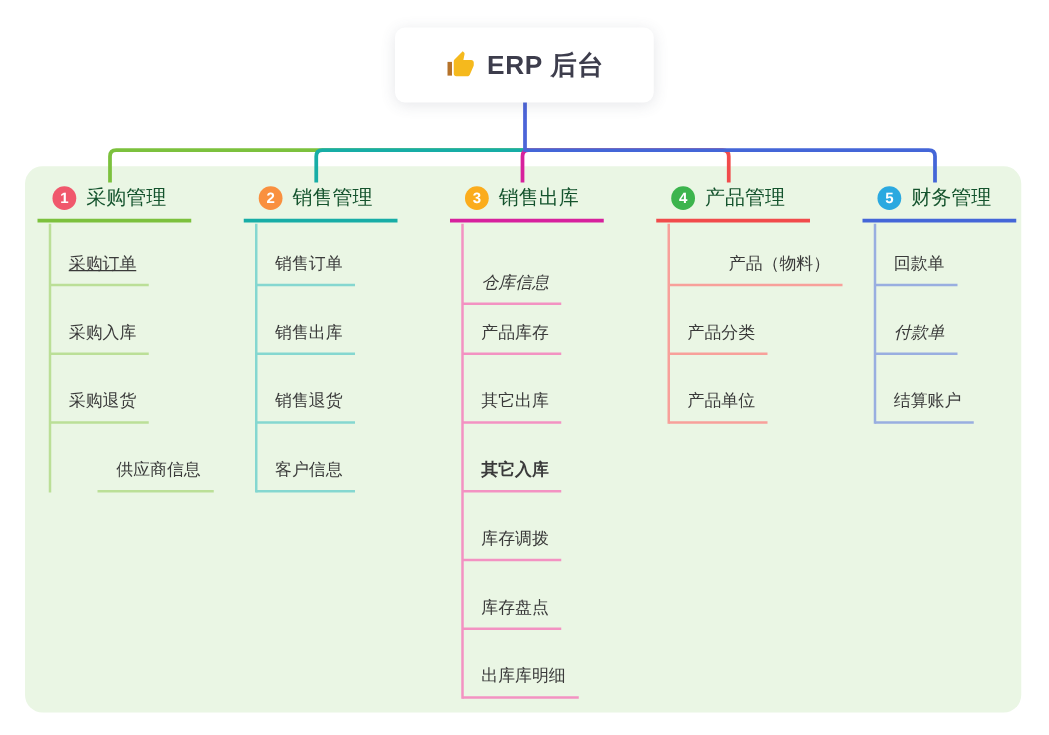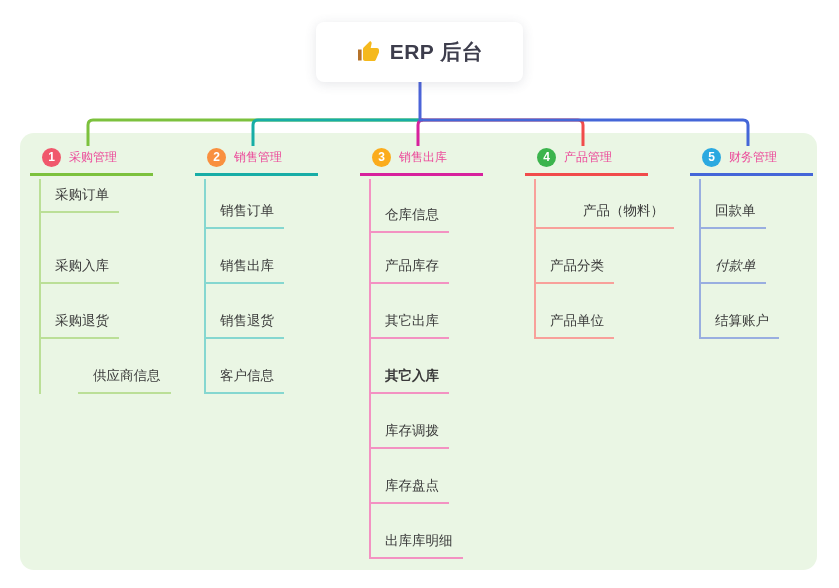--- a/index.html
+++ b/index.html
@@ -11,21 +11,21 @@
   .root-node{position:absolute;left:316px;top:22px;width:207px;height:60px;
              background:#ffffff;border-radius:8px;box-shadow:0 2px 12px rgba(70,80,100,.14);
              display:flex;align-items:center;justify-content:center;cursor:pointer;}
   .root-node .emoji{display:inline-flex;width:24px;height:24px;margin-right:10px;}
   .root-title{font-size:21px;font-weight:600;color:#3d3d4c;letter-spacing:.5px;}
   .branch{position:absolute;top:146px;width:150px;}
   .branch-label{position:absolute;left:0;top:0;width:123px;display:flex;align-items:center;
                 padding:2px 0 6px 0;border-bottom:3px solid #000;box-sizing:content-box;cursor:pointer;}
   .badge{flex:0 0 auto;width:19px;height:19px;margin:0 8px 0 12px;border-radius:50%;
          color:#fff;font-size:12px;font-weight:bold;line-height:19px;text-align:center;}
-  .branch-title{font-size:12px;color:#ec4899;white-space:nowrap;}
+  .branch-title{font-size:16px;color:#14532d;white-space:nowrap;}
   .trunk{position:absolute;left:9px;width:2px;}
   .child{position:absolute;left:10px;height:20px;padding:0 10px 6px 15px;
          border-bottom:2px solid #000;font-size:13.5px;line-height:20px;color:#3a3a3a;
          white-space:nowrap;cursor:pointer;}
 </style>
 </head>
 <body>
 
 <div class="canvas">
   <div class="panel"></div>
@@ -49,21 +49,21 @@
     <span class="root-title">ERP 后台</span>
   </div>
 
   <div id="branches">
       <div class="branch" style="left: 30px;">
         <div class="branch-label" style="border-bottom-color: rgb(124, 193, 61);">
           <span class="badge" style="background: rgb(240, 88, 108);">1</span>
           <span class="branch-title">采购管理</span>
         </div>
         <div class="trunk" style="background: rgb(187, 223, 151); top: 33px; height: 215px;"></div>
-        <div class="child" style="border-bottom-color: rgb(187, 223, 151); top: 39px;">采购订单</div>
+        <div class="child" style="border-bottom-color: rgb(187, 223, 151); top: 55px; text-decoration: underline;">采购订单</div>
         <div class="child" style="border-bottom-color: rgb(187, 223, 151); top: 110px;">采购入库</div>
         <div class="child" style="border-bottom-color: rgb(187, 223, 151); top: 165px;">采购退货</div>
         <div class="child" style="border-bottom-color: rgb(187, 223, 151); top: 220px; margin-left: 38px;">供应商信息</div>
       </div>
       <div class="branch" style="left: 195px;">
         <div class="branch-label" style="border-bottom-color: rgb(23, 173, 166);">
           <span class="badge" style="background: rgb(249, 144, 63);">2</span>
           <span class="branch-title">销售管理</span>
         </div>
         <div class="trunk" style="background: rgb(133, 215, 208); top: 33px; height: 215px;"></div>
@@ -71,21 +71,21 @@
         <div class="child" style="border-bottom-color: rgb(133, 215, 208); top: 110px;">销售出库</div>
         <div class="child" style="border-bottom-color: rgb(133, 215, 208); top: 165px;">销售退货</div>
         <div class="child" style="border-bottom-color: rgb(133, 215, 208); top: 220px;">客户信息</div>
       </div>
       <div class="branch" style="left: 360px;">
         <div class="branch-label" style="border-bottom-color: rgb(215, 33, 157);">
           <span class="badge" style="background: rgb(251, 172, 28);">3</span>
           <span class="branch-title">销售出库</span>
         </div>
         <div class="trunk" style="background: rgb(243, 146, 194); top: 33px; height: 380px;"></div>
-        <div class="child" style="border-bottom-color: rgb(243, 146, 194); top: 59px;">仓库信息</div>
+        <div class="child" style="border-bottom-color: rgb(243, 146, 194); top: 70px; font-style: italic;">仓库信息</div>
         <div class="child" style="border-bottom-color: rgb(243, 146, 194); top: 110px;">产品库存</div>
         <div class="child" style="border-bottom-color: rgb(243, 146, 194); top: 165px;">其它出库</div>
         <div class="child" style="border-bottom-color: rgb(243, 146, 194); top: 220px; font-weight: bold;">其它入库</div>
         <div class="child" style="border-bottom-color: rgb(243, 146, 194); top: 275px;">库存调拨</div>
         <div class="child" style="border-bottom-color: rgb(243, 146, 194); top: 330px;">库存盘点</div>
         <div class="child" style="border-bottom-color: rgb(243, 146, 194); top: 385px;">出库库明细</div>
       </div>
       <div class="branch" style="left: 525px;">
         <div class="branch-label" style="border-bottom-color: rgb(241, 75, 75);">
           <span class="badge" style="background: rgb(60, 180, 77);">4</span>

